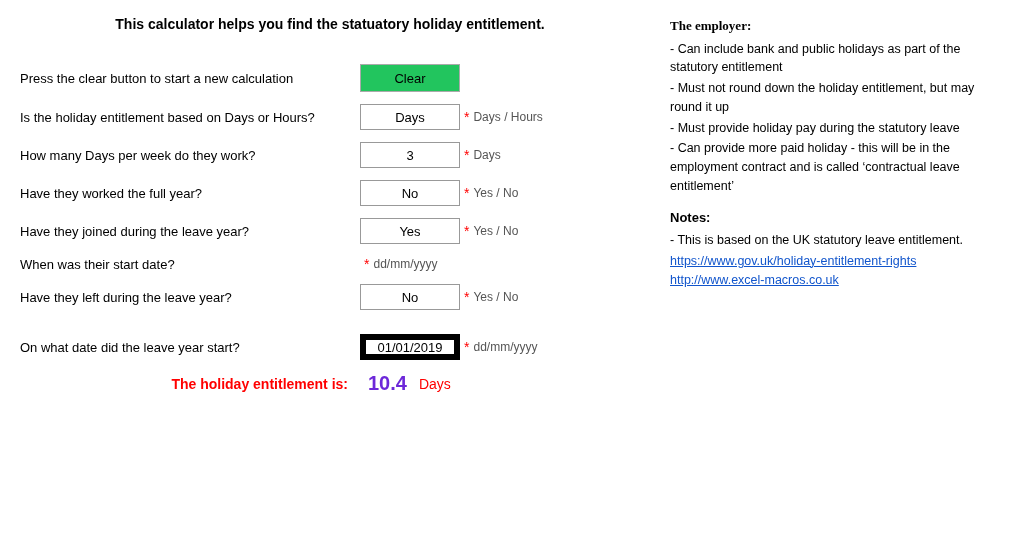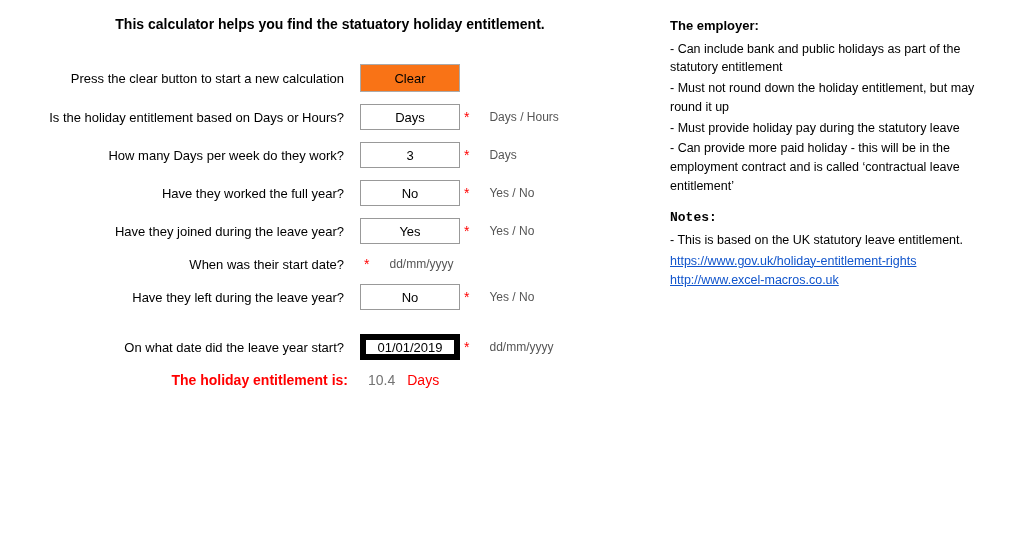--- a/index.html
+++ b/index.html
@@ -30,21 +30,21 @@
       font-size: 14px;
       text-align: center;
       margin-bottom: 32px;
     }
     .form-row {
       display: flex;
       align-items: center;
       margin-bottom: 12px;
     }
     .form-label {
-      text-align: right;
+      text-align: left;
       flex: 0 0 340px;
       padding-right: 16px;
       font-size: 13px;
     }
     .form-input {
       flex: 0 0 100px;
       text-align: center;
     }
     .form-input input {
       width: 100px;
@@ -56,66 +56,66 @@
     }
     .form-input input.highlight {
       border: 6px solid #000000;
     }
     .required-star {
       color: red;
       margin-left: 4px;
       font-size: 14px;
     }
     .form-hint {
-      margin-left: 20px;
+      margin-left: 4px;
       color: #555;
       font-size: 12px;
     }
     .clear-btn {
       width: 100px;
       height: 28px;
-      background: #f97316;
+      background: #22c55e;
       border: 1px solid #aaa;
       cursor: pointer;
       font-size: 13px;
     }
     .result-row {
       display: flex;
       align-items: center;
     }
     .result-label {
       text-align: right;
       flex: 0 0 340px;
       padding-right: 12px;
       font-weight: bold;
       color: red;
       font-size: 14px;
     }
     .result-value {
-      color: #737373;
-      font-size: 14px;
+      color: #6d28d9;
+      font-size: 20px;
       margin-left: 8px;
-      font-weight: normal;
+      font-weight: bold;
     }
     .result-unit {
       color: red;
       font-size: 14px;
       margin-left: 12px;
     }
     .right-panel .employer-title {
       font-weight: bold;
       font-size: 13px;
       margin-bottom: 4px;
+      font-family: Liberation Serif, serif;
     }
     .right-panel .notes-title {
       font-weight: bold;
       font-size: 13px;
       margin-top: 12px;
       margin-bottom: 4px;
-      font-family: Liberation Mono, monospace;
     }
     .right-panel p {
       margin-bottom: 2px;
     }
     .right-panel a {
       color: #1155CC;
       font-size: 12.5px;
       text-align: right;
     }
     .spacer-row {

